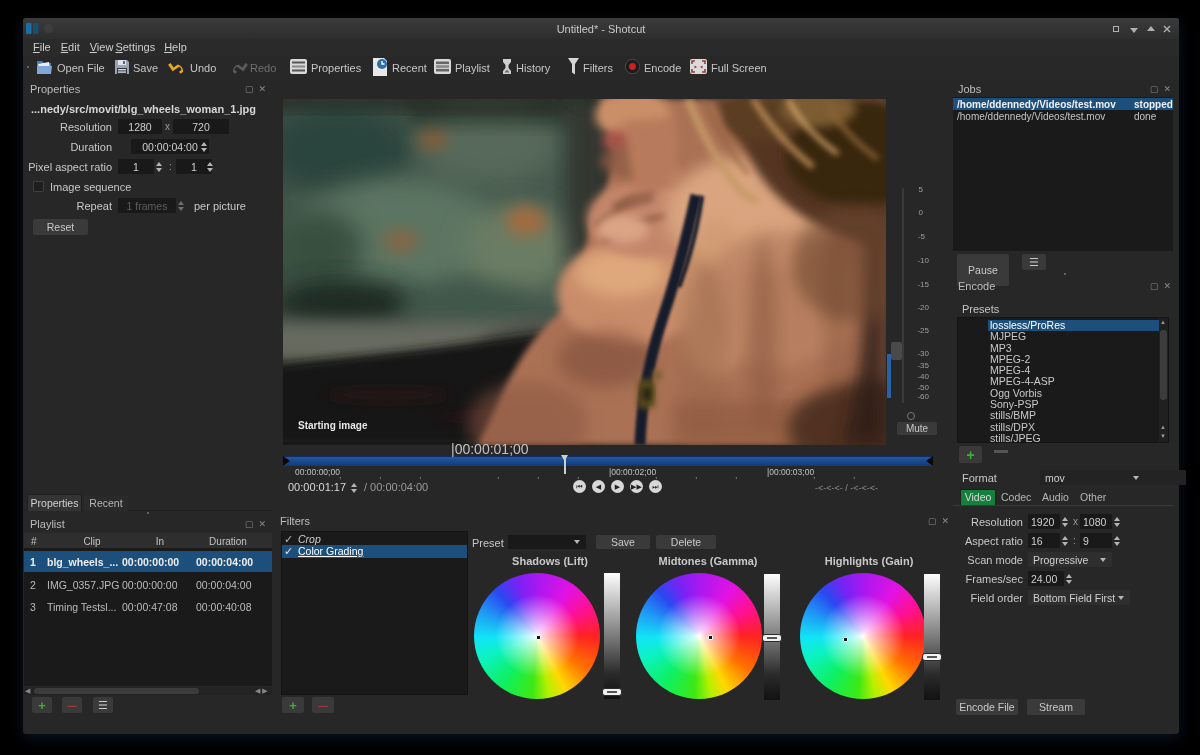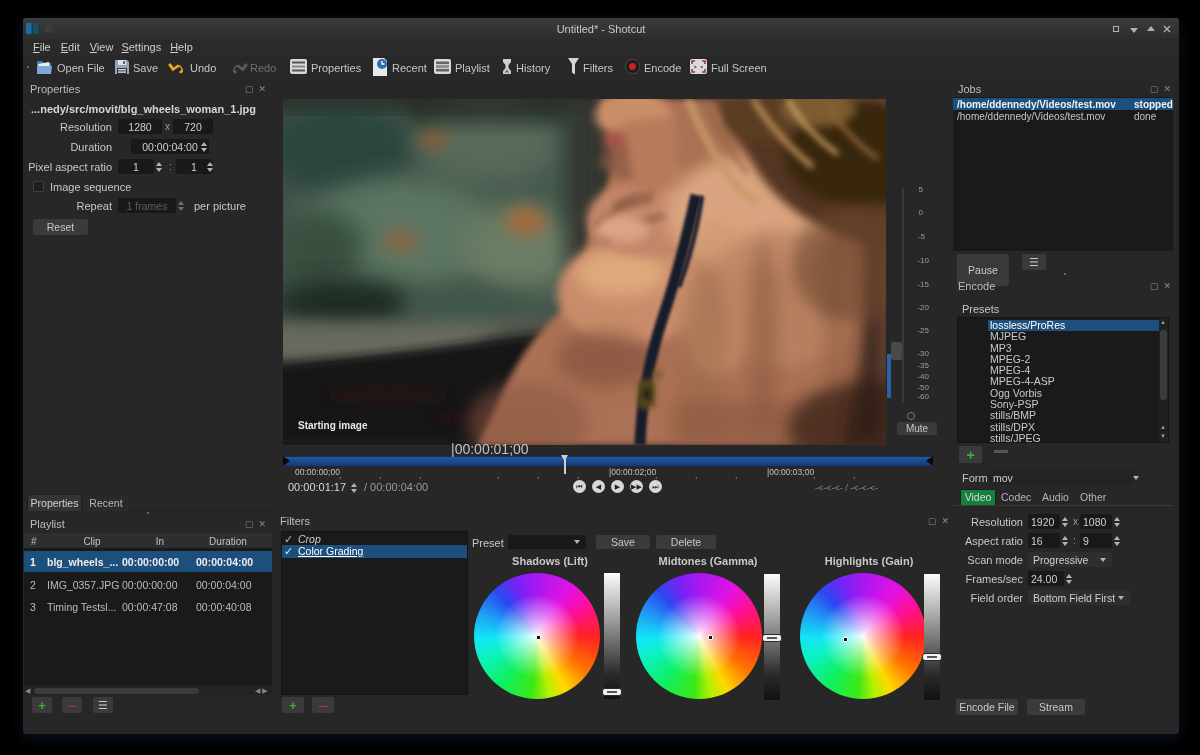--- a/index.html
+++ b/index.html
@@ -47,21 +47,21 @@
 <div class="abs" style="left:44px;top:24px;width:9px;height:9px;border-radius:50%;background:#3d3d3d;"></div>
 <div class="abs" style="left:1113px;top:26px;width:6px;height:6px;border:1.2px solid #b0b0b0;"></div>
 <div class="abs" style="left:1130px;top:28px;width:0;height:0;border-left:4px solid transparent;border-right:4px solid transparent;border-top:5px solid #b0b0b0;"></div>
 <div class="abs" style="left:1147px;top:26px;width:0;height:0;border-left:4px solid transparent;border-right:4px solid transparent;border-bottom:5px solid #b0b0b0;"></div>
 <svg class="abs" style="left:1163px;top:25px;" width="8" height="8">
       <path d="M1 1 L7 7 M7 1 L1 7" stroke="#b0b0b0" stroke-width="1.4"></path>
     </svg>
 
 <div class="abs" style="left:23px;top:39px;width:1156px;height:17px;background:#2a2a2a;"></div>
 <div class="abs" style="left:33px;top:41px;font-size:11px;color:#cecece;">
-<span style="margin-right:10px;"><u>F</u>ile</span><span style="margin-right:10px;"><u>E</u>dit</span><span style="margin-right:8px;"><u>V</u>iew</span><span style="margin-right:9px;"><u>S</u>ettings</span><span><u>H</u>elp</span>
+<span style="margin-right:10px;"><u>F</u>ile</span><span style="margin-right:10px;"><u>E</u>dit</span><span style="margin-right:2px;"><u>V</u>iew</span><span style="margin-right:9px;"><u>S</u>ettings</span><span><u>H</u>elp</span>
 </div>
 
 <div class="abs" style="left:23px;top:56px;width:1156px;height:24px;background:#282828;"></div>
 <div class="abs dot" style="left:27px;top:66px;"></div>
 <div id="toolbar" class="abs" style="left:0;top:0;font-size:11px;color:#c6c6c6;">
 
   <svg class="abs" style="left:35px;top:58px;" width="19" height="18" viewBox="0 0 19 18">
     <path d="M2 6 L2 16 L16 16 L16 5 L9 5 L7 3 L2 3 Z" fill="#4a7ab5"></path>
     <path d="M3 6 L14 4 L15 10 L10 13 L4 12 Z" fill="#e8edf4"></path>
     <path d="M2 8 L17 8 L16 16 L2 16 Z" fill="#7fa8d8"></path>
@@ -139,21 +139,21 @@
 <div id="leftdock" class="abs" style="left:0;top:0;">
 
   <div class="abs hdrtxt" style="left:30px;top:83px;">Properties</div>
   <div class="abs dkico" style="left:245px;top:84px;">▢✕</div>
 
   <div class="abs" style="left:31px;top:103px;width:230px;font-size:11px;font-weight:bold;color:#d6d6d6;">...nedy/src/movit/blg_wheels_woman_1.jpg</div>
 
   <div class="abs" style="left:0px;top:121px;width:112px;text-align:right;font-size:11px;">Resolution</div>
   <div class="abs field" style="left:118px;top:119px;width:44px;height:15px;justify-content:center;">1280</div>
   <div class="abs" style="left:165px;top:121px;font-size:10px;color:#9a9a9a;">x</div>
-  <div class="abs field" style="left:173px;top:119px;width:40px;height:15px;justify-content:center;">720</div>
+  <div class="abs field" style="left:173px;top:119px;width:56px;height:15px;justify-content:center;">720</div>
 
   <div class="abs" style="left:0px;top:141px;width:112px;text-align:right;font-size:11px;">Duration</div>
   <div class="abs field" style="left:131px;top:139px;width:78px;height:15px;justify-content:center;">00:00:04:00</div>
   <div class="abs spin" style="left:199px;top:139px;height:15px;">
         <i class="up"></i>
         <i class="dn"></i>
       </div>
 
   <div class="abs" style="left:0px;top:161px;width:112px;text-align:right;font-size:11px;">Pixel aspect ratio</div>
   <div class="abs field" style="left:118px;top:159px;width:36px;height:15px;justify-content:center;">1</div>
@@ -458,21 +458,21 @@
     <div>stills/BMP</div>
     <div>stills/DPX</div>
     <div>stills/JPEG</div>
   </div>
   <div class="abs btn" style="left:959px;top:446px;width:23px;height:17px;">
         <span style="color:#3fae34;font-weight:bold;font-size:14px;">+</span>
       </div>
   <div class="abs" style="left:994px;top:450px;width:14px;height:3px;background:#555;"></div>
 
   <div class="abs" style="left:962px;top:472px;font-size:11px;color:#c6c6c6;">Format</div>
-  <div class="abs field" style="left:988px;top:470px;width:146px;height:15px;padding-left:5px;background:#232323;">mov</div>
+  <div class="abs field" style="left:1040px;top:470px;width:146px;height:15px;padding-left:5px;background:#232323;">mov</div>
   <span class="abs ddar" style="left:1133px;top:476px;"></span>
 
   <div class="abs" style="left:953px;top:505px;width:220px;height:1px;background:#3a3a3a;"></div>
   <div class="abs" style="left:960px;top:489px;width:36px;height:16px;background:#15803d;border:1px solid #1e1e1e;border-bottom:none;border-radius:2px 2px 0 0;font-size:10.5px;color:#d8d8d8;text-align:center;line-height:15px;">Video</div>
   <div class="abs" style="left:1001px;top:491px;font-size:10.5px;color:#b5b5b5;">Codec</div>
   <div class="abs" style="left:1042px;top:491px;font-size:10.5px;color:#b5b5b5;">Audio</div>
   <div class="abs" style="left:1080px;top:491px;font-size:10.5px;color:#b5b5b5;">Other</div>
 
   <div class="abs" style="left:953px;top:516px;width:70px;text-align:right;font-size:11px;">Resolution</div>
   <div class="abs field" style="left:1028px;top:514px;width:32px;height:15px;padding-left:3px;">1920</div>

